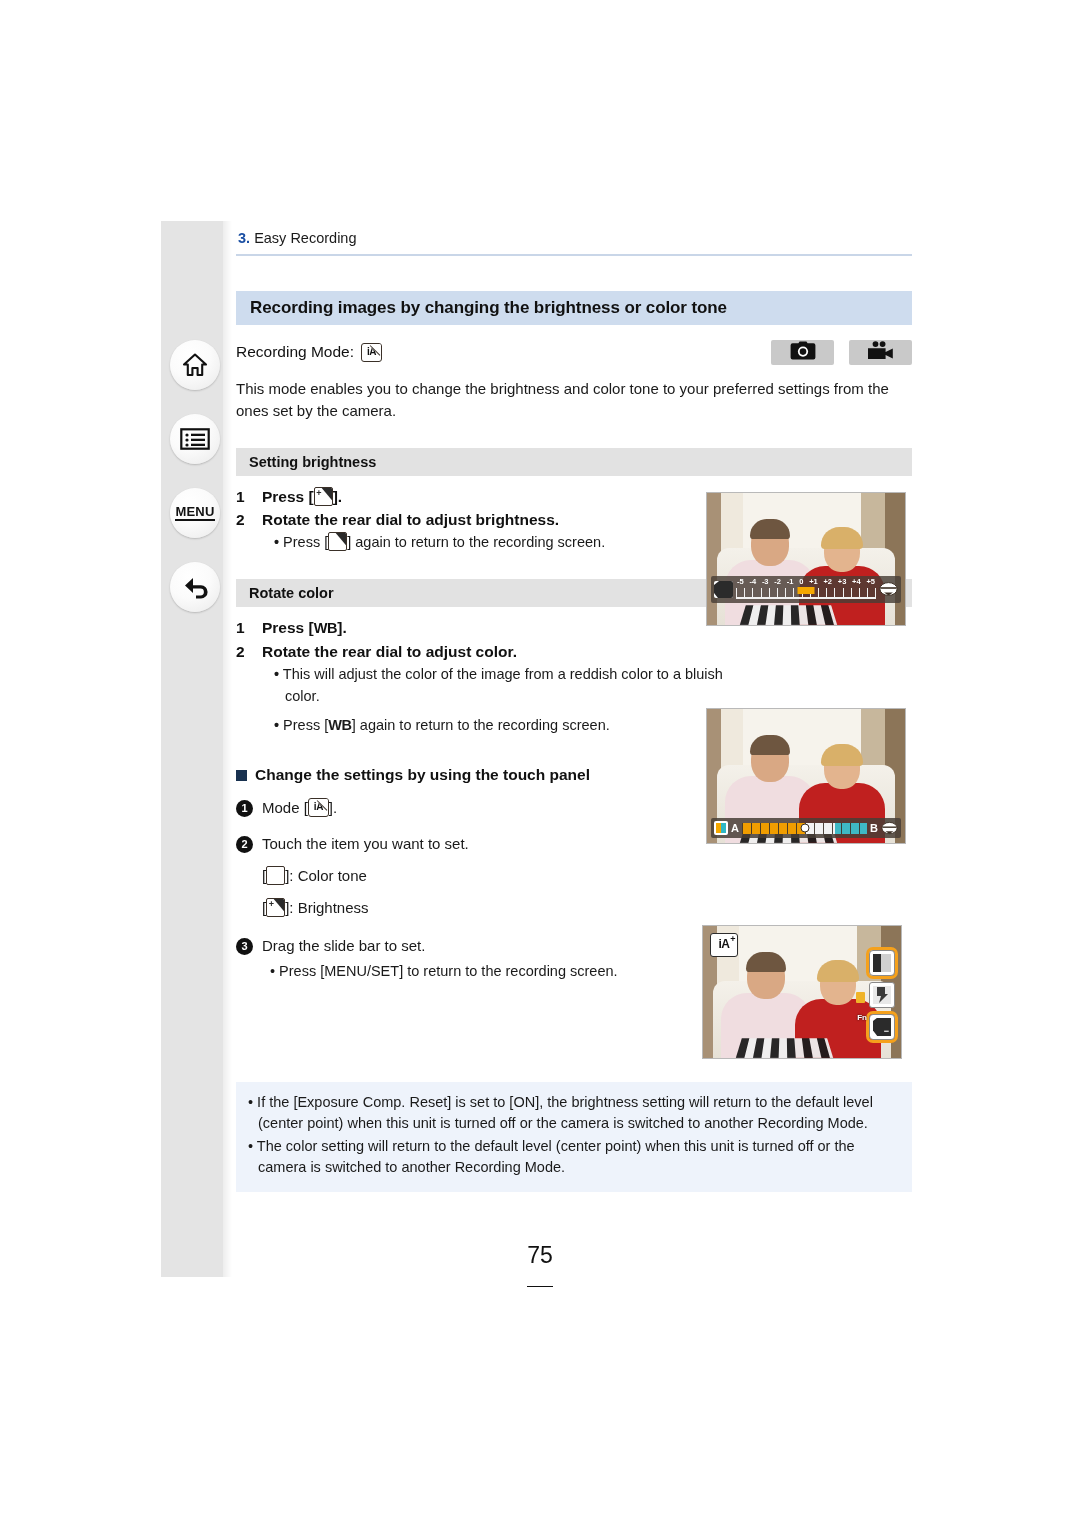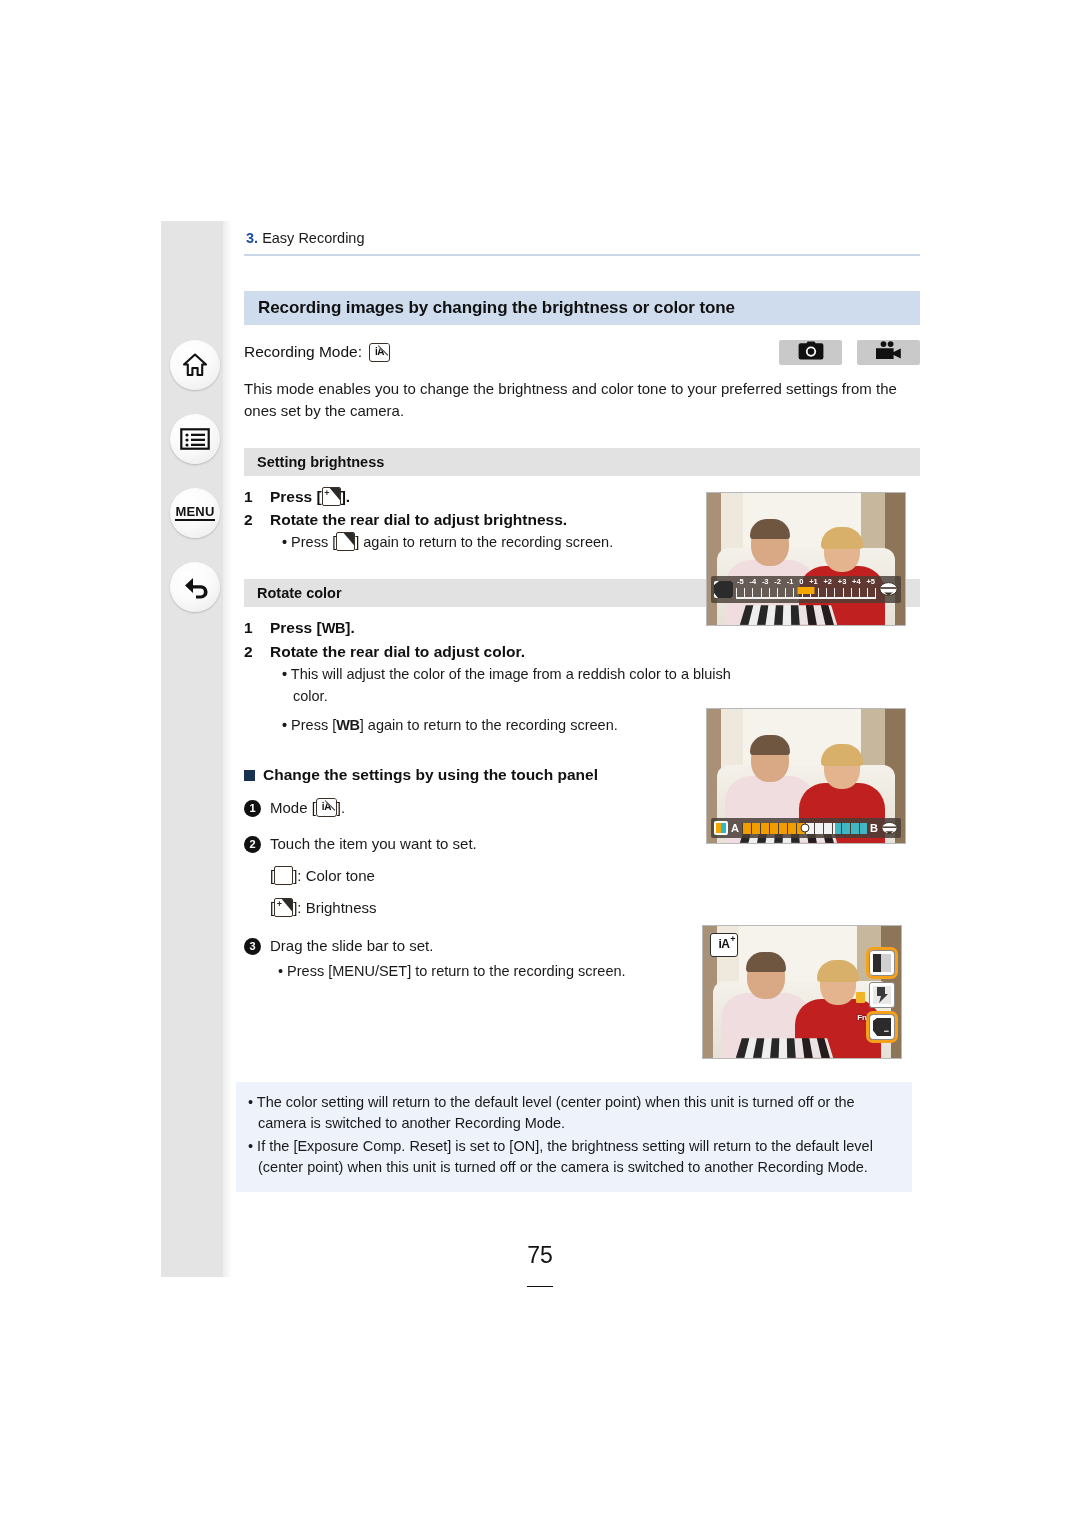--- a/index.html
+++ b/index.html
@@ -67,21 +67,21 @@
     letter-spacing: .2px;
     color: #111;
     border-bottom: 2px solid #111;
     line-height: 1.05;
     padding-bottom: 1px;
   }
 
   
   .content {
     position: absolute;
-    left: 244px;
+    left: 236px;
     top: 228px;
     width: 676px;
   }
 
   .breadcrumb {
     font-size: 14.5px;
     line-height: 20px;
     color: #1a1a1a;
     margin: 0 0 6px 2px;
   }
@@ -933,21 +933,21 @@
             <span class="pl">+</span>
             <span class="mn">−</span>
           </div>
       </div>
     </div>
 
     <div class="fn-label">Fn</div>
   </div>
 
   <div class="note-box">
+    <div class="note-item"><span class="dot">•</span> <span>If the [Exposure Comp. Reset] is set to [ON], the brightness setting will return to the default level (center point) when this unit is turned off or the camera is switched to another Recording Mode.</span></div>
     <div class="note-item"><span class="dot">•</span> <span>The color setting will return to the default level (center point) when this unit is turned off or the camera is switched to another Recording Mode.</span></div>
-    <div class="note-item"><span class="dot">•</span> <span>If the [Exposure Comp. Reset] is set to [ON], the brightness setting will return to the default level (center point) when this unit is turned off or the camera is switched to another Recording Mode.</span></div>
   </div>
 
   <div class="page-number">
     <span>75</span>
   </div>
 
 </div>
 
 </body></html>

